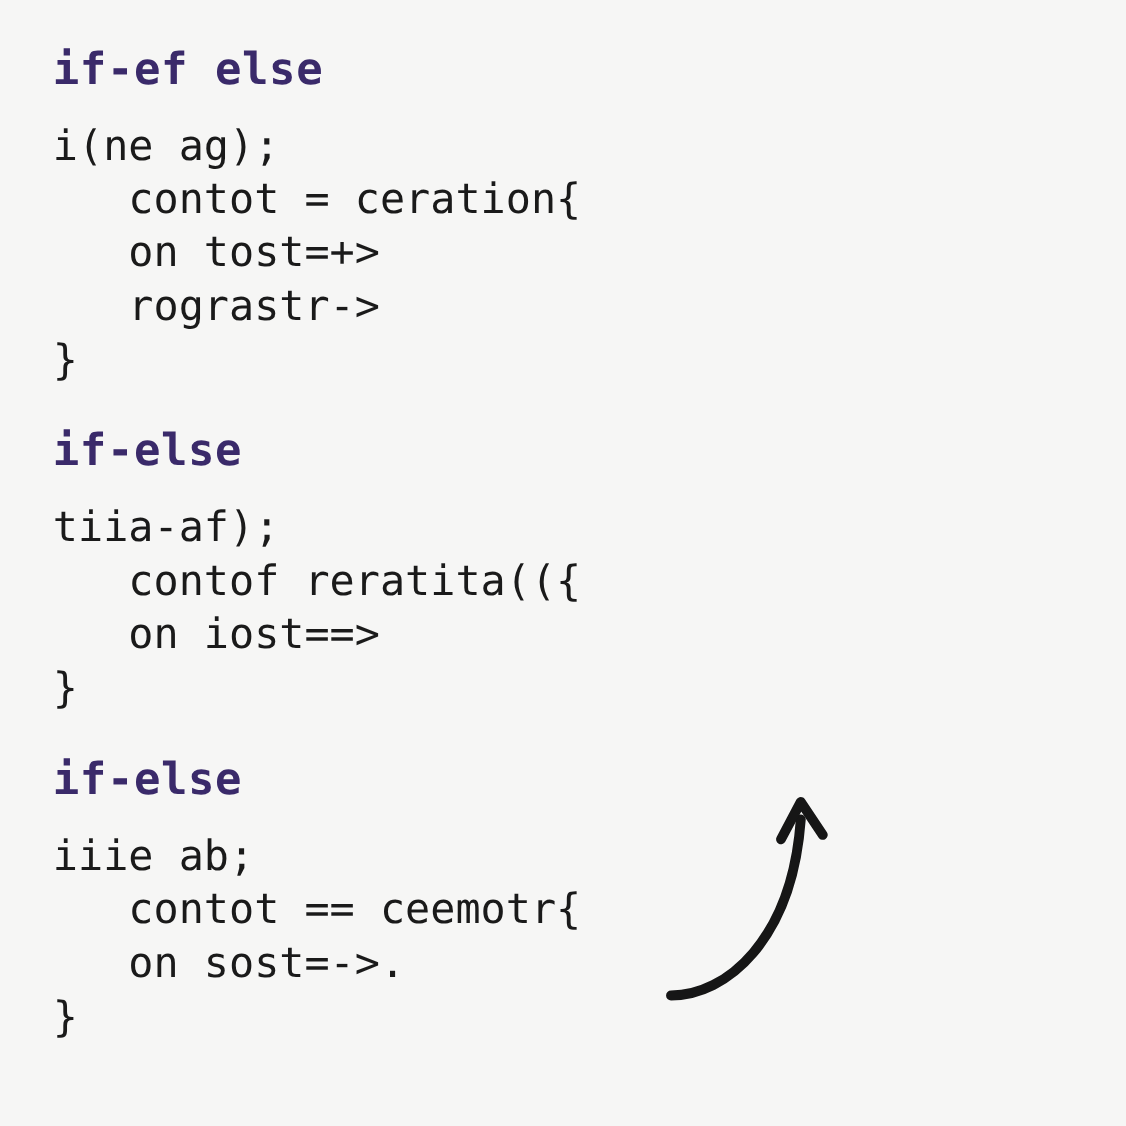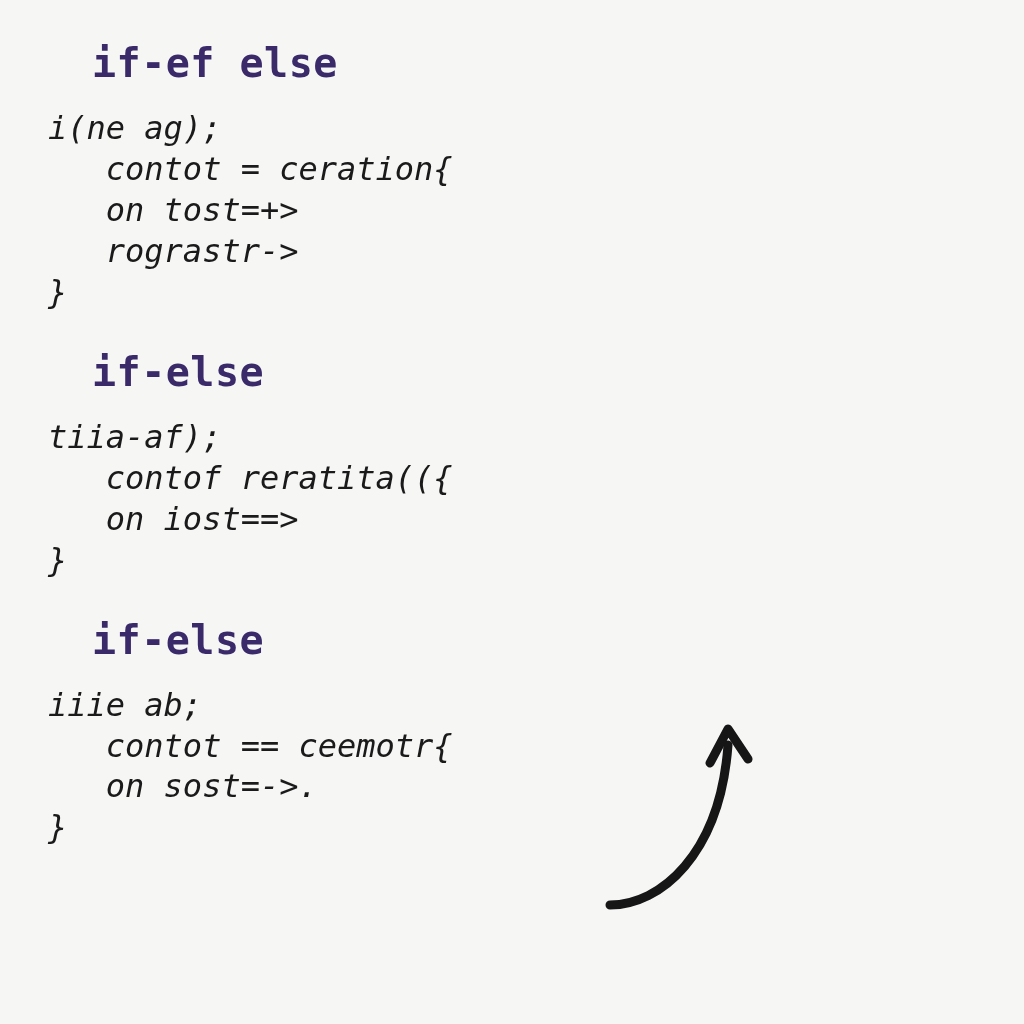--- a/index.html
+++ b/index.html
@@ -19,29 +19,27 @@
   }
   .block {
     margin-bottom: 36px;
   }
   .heading {
     color: #3a2a6a;
     font-size: 40px;
     font-weight: 600;
     letter-spacing: 0.5px;
     margin-bottom: 22px;
-    margin-left: 44px;
   }
   .code {
     color: #1a1a1a;
-    font-size: 32px;
+    font-size: 38px;
     line-height: 1.28;
     white-space: pre;
     font-weight: 500;
-    font-style: italic;
   }
   .arrow {
     position: absolute;
     left: 590px;
     top: 705px;
     width: 180px;
     height: 220px;
   }
 </style>
 </head>

